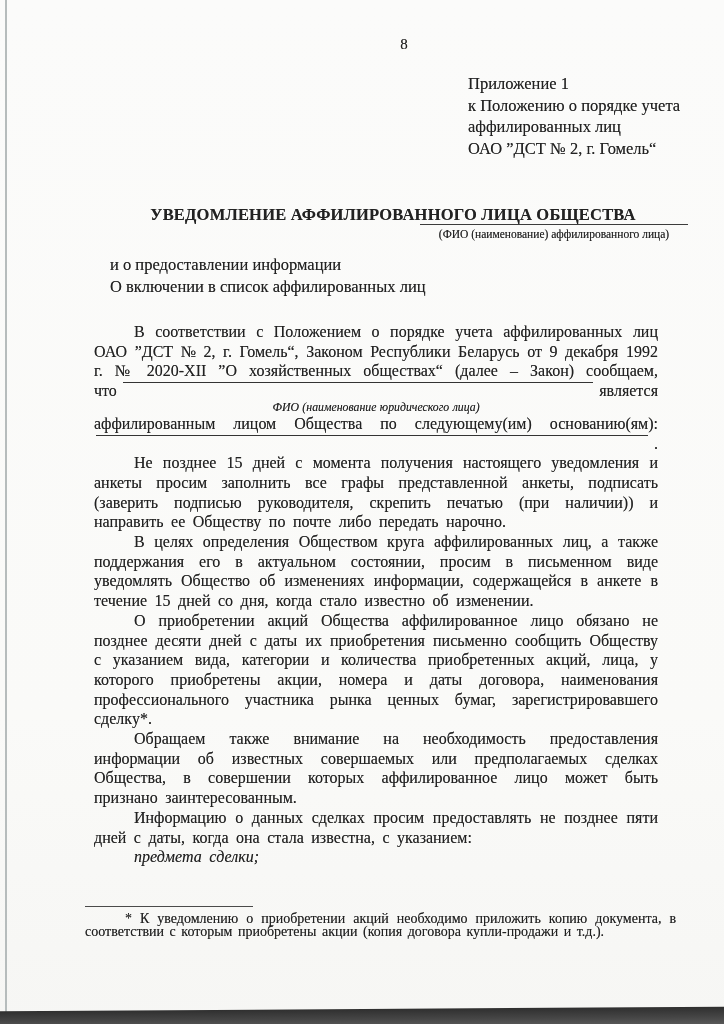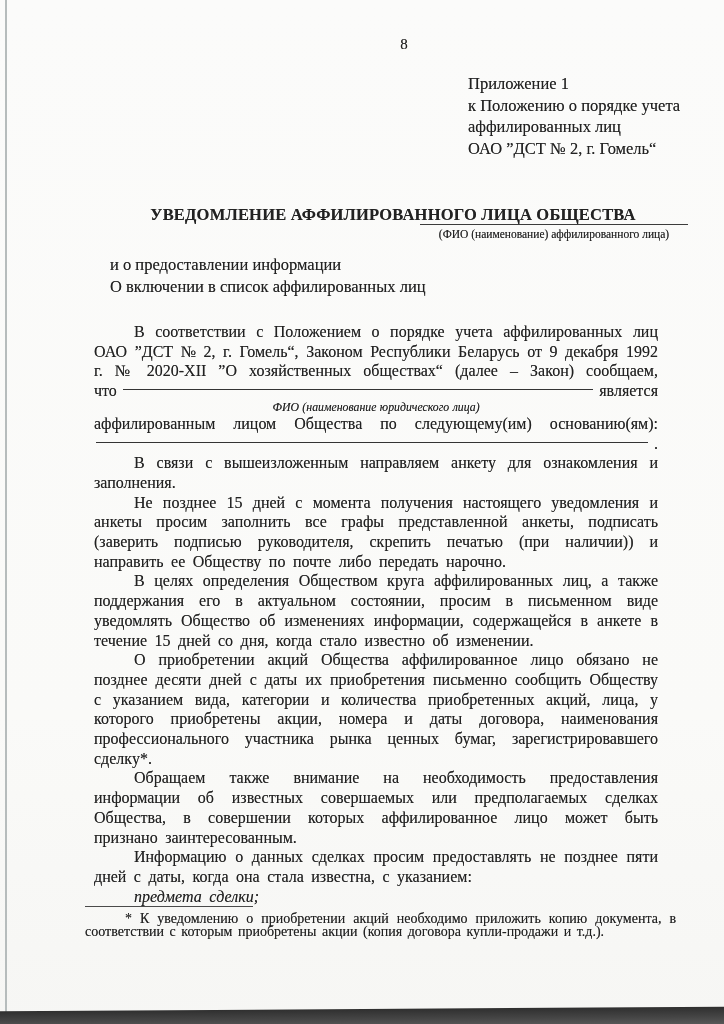--- a/index.html
+++ b/index.html
@@ -51,21 +51,21 @@
     position: absolute; top: 254px; left: 110px;
     font-size: 16.5px; line-height: 22px;
   }
   .body-text {
     position: absolute; top: 322px; left: 94px; right: 66px;
     font-size: 16px; line-height: 19.7px;
     text-align: justify; word-spacing: 3.5px;
   }
   .body-text p { margin: 0; text-indent: 40px; }
   .p1-intro { text-align-last: justify; }
-  .blank-row { display: flex; align-items: center; }
+  .blank-row { display: flex; align-items: flex-start; }
   .fill-line {
     flex: 1 1 auto; border-bottom: 1.8px solid #343434;
     margin: 0 6px 3px 6px; height: 1px;
   }
   .fill-line.no-left { margin-left: 2px; }
   .blank-caption {
     text-align: center; font-style: italic;
     font-size: 11.8px; line-height: 13px; height: 13px;
     word-spacing: 0.5px;
   }
@@ -114,21 +114,20 @@
       <span>что</span>
       <span class="fill-line"></span>
       <span>является</span>
     </div>
     <div class="blank-caption">ФИО (наименование юридического лица)</div>
     <div class="force-justify">аффилированным лицом Общества по следующему(им) основанию(ям):</div>
     <div class="blank-row">
       <span class="fill-line no-left"></span>
       <span>.</span>
     </div>
-    <p>В связи с вышеизложенным направляем анкету для ознакомления и заполнения.</p>
     <p>Не позднее 15 дней с момента получения настоящего уведомления и анкеты просим заполнить все графы представленной анкеты, подписать (заверить подписью руководителя, скрепить печатью (при наличии)) и направить ее Обществу по почте либо передать нарочно.</p>
     <p>В целях определения Обществом круга аффилированных лиц, а также поддержания его в актуальном состоянии, просим в письменном виде уведомлять Общество об изменениях информации, содержащейся в анкете в течение 15 дней со дня, когда стало известно об изменении.</p>
     <p>О приобретении акций Общества аффилированное лицо обязано не позднее десяти дней с даты их приобретения письменно сообщить Обществу с указанием вида, категории и количества приобретенных акций, лица, у которого приобретены акции, номера и даты договора, наименования профессионального участника рынка ценных бумаг, зарегистрировавшего сделку*.</p>
     <p>Обращаем также внимание на необходимость предоставления информации об известных совершаемых или предполагаемых сделках Общества, в совершении которых аффилированное лицо может быть признано заинтересованным.</p>
     <p>Информацию о данных сделках просим предоставлять не позднее пяти дней с даты, когда она стала известна, с указанием:</p>
     <p class="plain-indent">предмета сделки;</p>
   </div>
 
   <div class="footnote-rule"></div>
   <div class="footnote txt">

